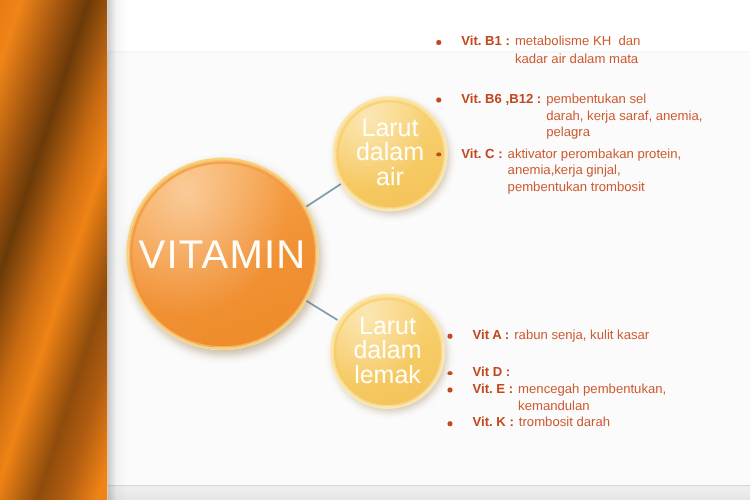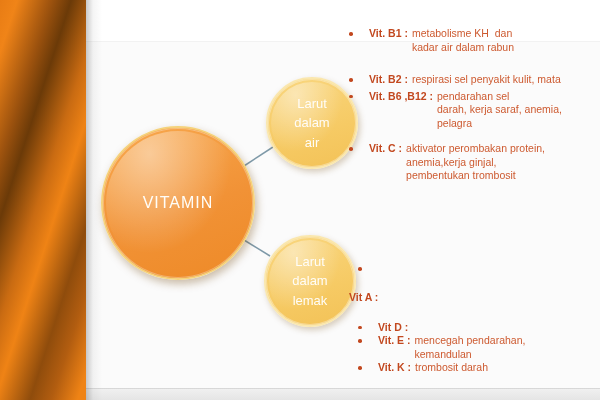--- a/index.html
+++ b/index.html
@@ -44,44 +44,44 @@
   }
   .circle::before {
     content:""; position:absolute; inset:3px; border-radius:50%;
     background:radial-gradient(ellipse at 30% 16%, rgba(255,255,255,0.45), rgba(255,255,255,0) 58%);
   }
   .circle-main {
     left:101px; top:126px; width:154px; height:154px;
     background:linear-gradient(160deg, #f8a84d 0%, #f19236 55%, #ee8a27 100%);
     border:2px solid #f5d27c;
     box-shadow:2px 4px 8px rgba(110,65,10,0.35), inset 0 0 0 1px rgba(255,255,255,0.30);
-    font-size:16px; letter-spacing:1px;
+    font-size:32px; letter-spacing:1px;
   }
   .circle-sub {
     width:92px; height:92px;
     background:linear-gradient(165deg, #f9d67e 0%, #f6ca64 60%, #f3c257 100%);
     border:2px solid #fae7ae;
     box-shadow:2px 3px 6px rgba(120,80,20,0.28), inset 0 0 0 1px rgba(255,255,255,0.35);
-    font-size:13px; line-height:19.5px; white-space:pre-line;
+    font-size:20px; line-height:19.5px; white-space:pre-line;
   }
   .circle-air   { left:266px; top:77px;  }
   .circle-lemak { left:264px; top:235px; }
   .circle span { position:relative; }
   
   .group { position:absolute; width:252px; }
   .g1 { left:340px; top:27px;  }
   .g2 { left:349px; top:262px; }
   .item {
     display:flex; align-items:flex-start;
     font-size:10.5px; line-height:13.5px; color:#cd5a30;
   }
   .g1 .item:nth-child(1){ margin-bottom:19px; }
   .g1 .item:nth-child(2){ margin-bottom:3px;  }
   .g1 .item:nth-child(3){ margin-bottom:12px; }
-  .g2 .item:nth-child(1){ margin-bottom:16px;flex-direction:column; }
+  .g2 .item:nth-child(1){ margin-bottom:16px; }
   .dot { flex:0 0 29px; }
   .dot::before {
     content:""; display:block; width:3.5px; height:3.5px; border-radius:50%;
     background:#c2481f; margin:5px 0 0 9px;
   }
   .lbl { font-weight:bold; color:#c2481f; white-space:pre; margin-right:4px; }
   .desc { white-space:pre-wrap; flex:1; }
 </style>
 </head>
 <body>
@@ -113,56 +113,52 @@
   <span>Larut
 dalam
 lemak</span>
 </div>
 
 <div class="group g1">
   <div class="item">
     <span class="dot"></span>
     <span class="lbl">Vit. B1 :</span>
     <span class="desc">metabolisme KH  dan
-kadar air dalam rabun</span>
-  </div>
-  <div class="item">
-    <span class="dot"></span>
-    <span class="lbl">Vit. B2 :</span>
-    <span class="desc">respirasi sel penyakit kulit, mata</span>
+kadar air dalam mata</span>
   </div>
   <div class="item">
     <span class="dot"></span>
     <span class="lbl">Vit. B6 ,B12 :</span>
-    <span class="desc">pendarahan sel
+    <span class="desc">pembentukan sel
 darah, kerja saraf, anemia,
 pelagra</span>
   </div>
   <div class="item">
     <span class="dot"></span>
     <span class="lbl">Vit. C :</span>
     <span class="desc">aktivator perombakan protein,
 anemia,kerja ginjal,
 pembentukan trombosit</span>
   </div>
 </div>
 
 <div class="group g2">
   <div class="item">
     <span class="dot"></span>
     <span class="lbl">Vit A :</span>
+    <span class="desc">rabun senja, kulit kasar</span>
   </div>
   <div class="item">
     <span class="dot"></span>
     <span class="lbl">Vit D :</span>
   </div>
   <div class="item">
     <span class="dot"></span>
     <span class="lbl">Vit. E :</span>
-    <span class="desc">mencegah pendarahan,
+    <span class="desc">mencegah pembentukan,
 kemandulan</span>
   </div>
   <div class="item">
     <span class="dot"></span>
     <span class="lbl">Vit. K :</span>
     <span class="desc">trombosit darah</span>
   </div>
 </div>
 
 </body></html>

